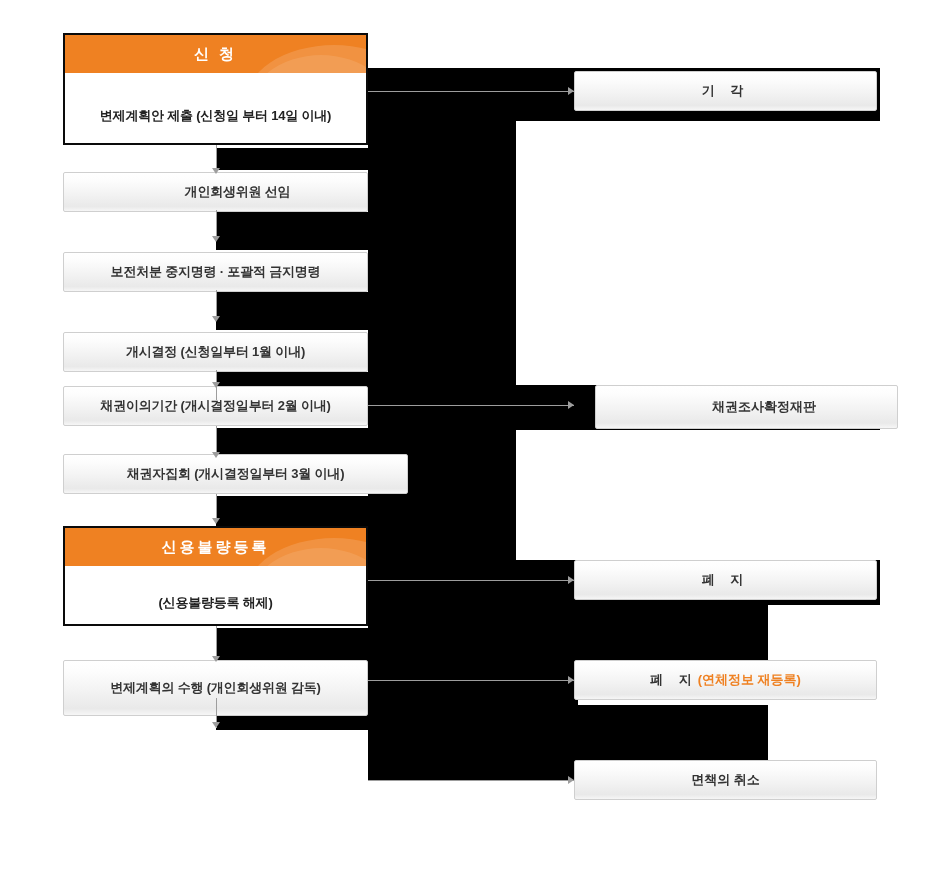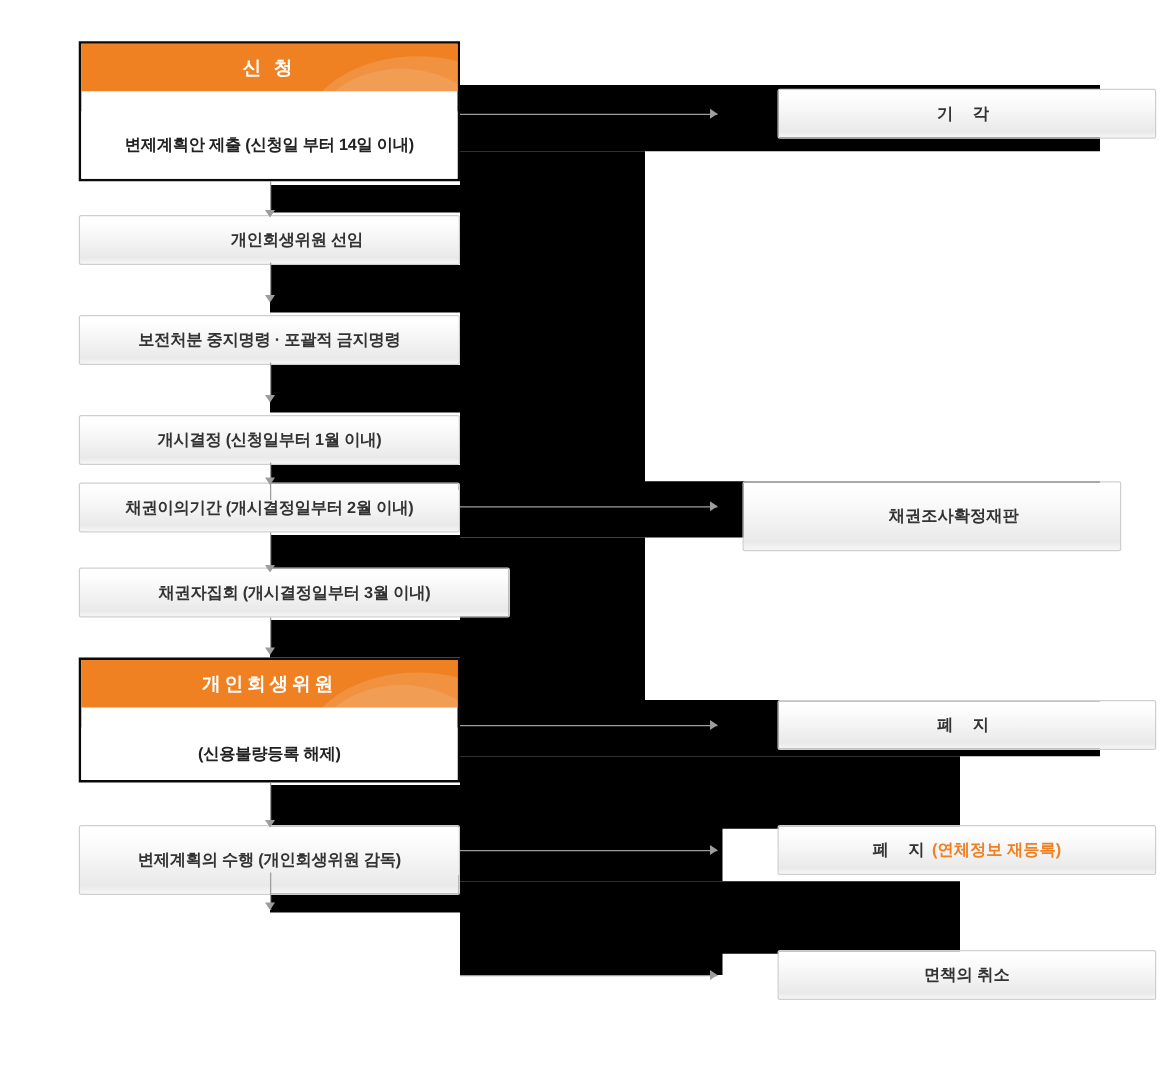--- a/index.html
+++ b/index.html
@@ -113,21 +113,20 @@
     font-size: 13px;
     font-weight: bold;
     letter-spacing: -0.2px;
     background: #ffffff;
     white-space: nowrap;
   }
 
   
   .resultbox {
     letter-spacing: 0;
-    margin-left: 48px;
   }
   .resultbox .sp {
     letter-spacing: 6px;
   }
   .accent {
     color: #ef8122;
   }
 
   
   .conn-v {
@@ -247,35 +246,35 @@
   <div class="node greybox" style="left:63px; top:386px; width:305px; height:40px;">
     <span>채권이의기간 (개시결정일부터 2월 이내)</span>
   </div>
 
   <div class="node greybox" style="left:63px; top:454px; width:345px; height:40px;">
     <span>채권자집회 (개시결정일부터 3월 이내)</span>
   </div>
 
   <div class="node stagebox" style="left:63px; top:526px; width:305px; height:100px;">
     <div class="stage-head">
-      <span class="head-label">개인회생위원</span>
+      <span class="head-label">신용불량등록</span>
     </div>
     <div class="stage-body">(신용불량등록 해제)</div>
   </div>
 
   <div class="node greybox" style="left:63px; top:660px; width:305px; height:56px;">
     <span>변제계획의 수행 (개인회생위원 감독)</span>
   </div>
 
 
   <div class="node greybox resultbox" style="left:574px; top:71px; width:303px; height:40px;">
     <span class="sp">기  각</span>
   </div>
 
-  <div class="node greybox resultbox" style="left:546px; top:385px; width:303px; height:56px;padding-left:35px;">
+  <div class="node greybox resultbox" style="left:595px; top:385px; width:303px; height:44px;padding-left:35px;">
     <span>채권조사확정재판</span>
   </div>
 
   <div class="node greybox resultbox" style="left:574px; top:560px; width:303px; height:40px;">
     <span class="sp">폐  지</span>
   </div>
 
   <div class="node greybox resultbox" style="left:574px; top:660px; width:303px; height:40px;">
     <span class="sp">폐    지 </span>
       <span class="accent">(연체정보 재등록)</span>

